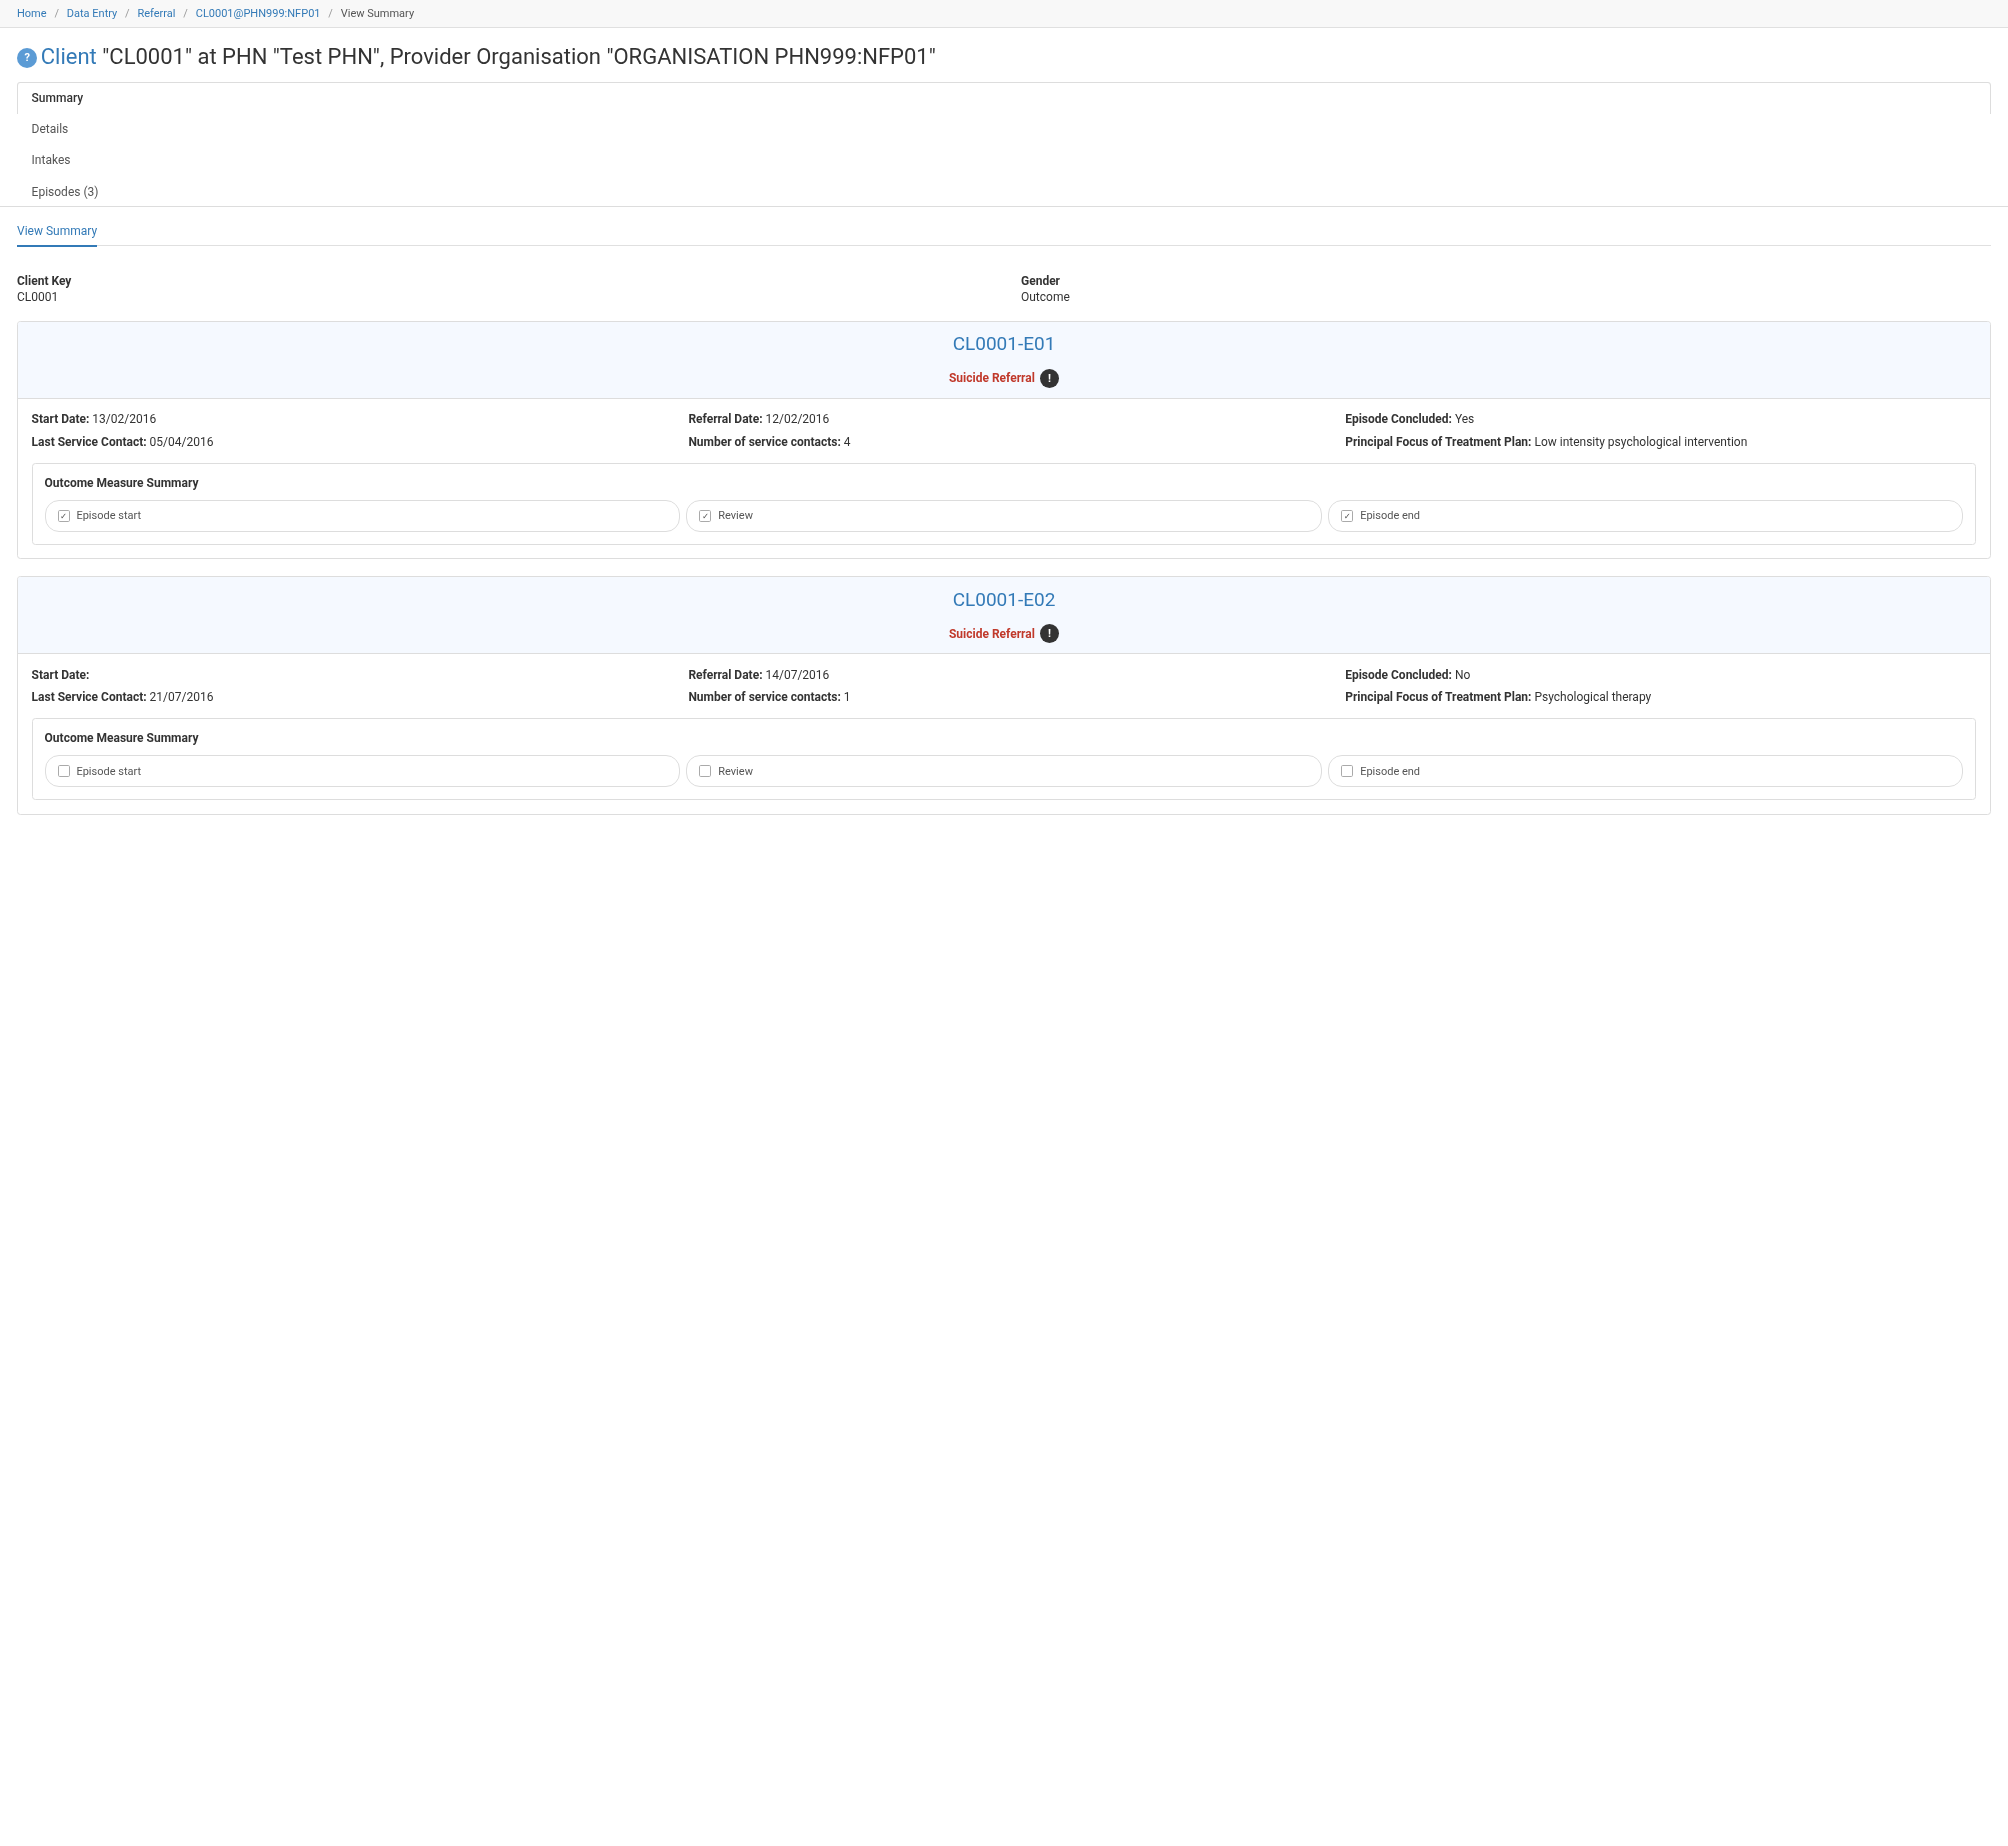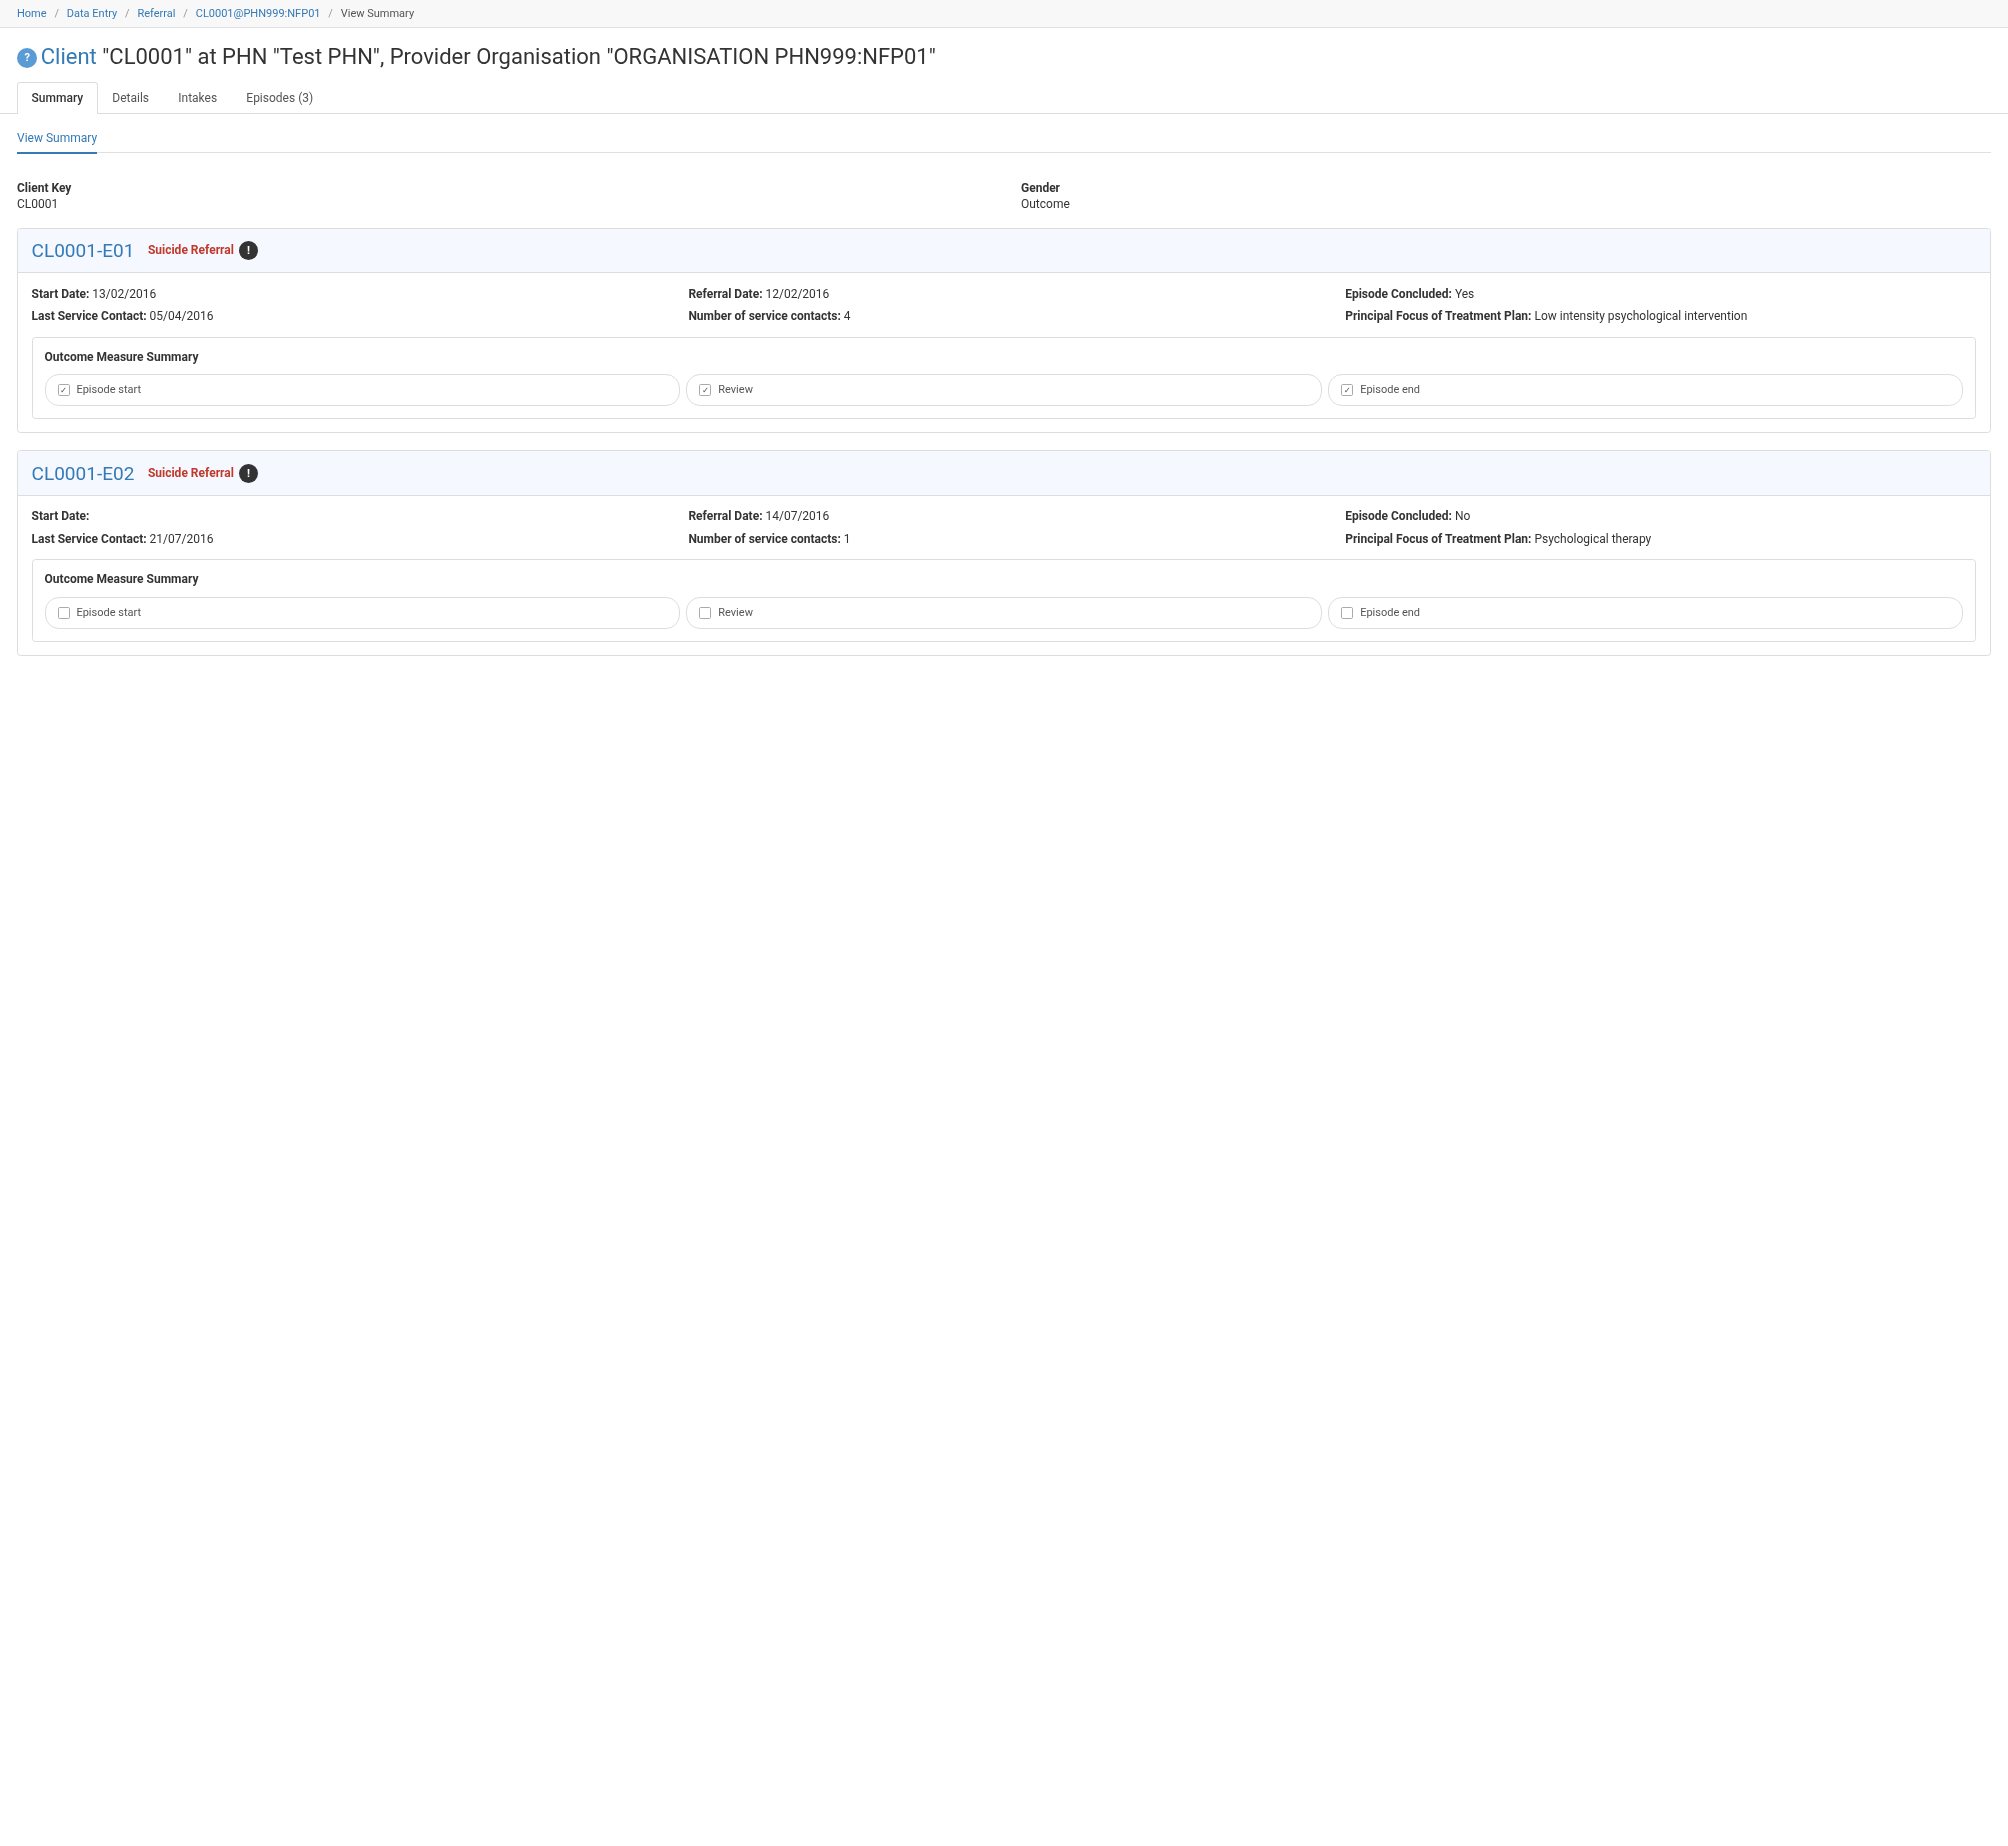--- a/index.html
+++ b/index.html
@@ -51,20 +51,21 @@
       font-weight: 400;
     }
     .tabs-container {
       border-bottom: 0.9px solid #ddd;
       padding: 0 17px;
     }
     .tabs {
       display: flex;
       gap: 0;
       list-style: none;
+      flex-direction: column;
     }
     .tab-item {
       padding: 8.5px 13.6px;
       cursor: pointer;
       font-size: 12px;
       color: #555;
       border: 0.9px solid transparent;
       border-bottom: none;
       margin-bottom: -0.9px;
       border-radius: 3.4px 3.4px 0 0;
@@ -115,20 +116,21 @@
       margin-bottom: 17px;
       overflow: hidden;
     }
     .episode-header {
       background: #f5f9ff;
       border-bottom: 0.9px solid #ddd;
       padding: 10.2px 13.6px;
       display: flex;
       align-items: center;
       gap: 13.6px;
+      flex-direction: column;
     }
     .episode-id {
       font-size: 19px;
       color: #337ab7;
       font-weight: 400;
     }
     .suicide-referral {
       display: flex;
       align-items: center;
       gap: 5.1px;

